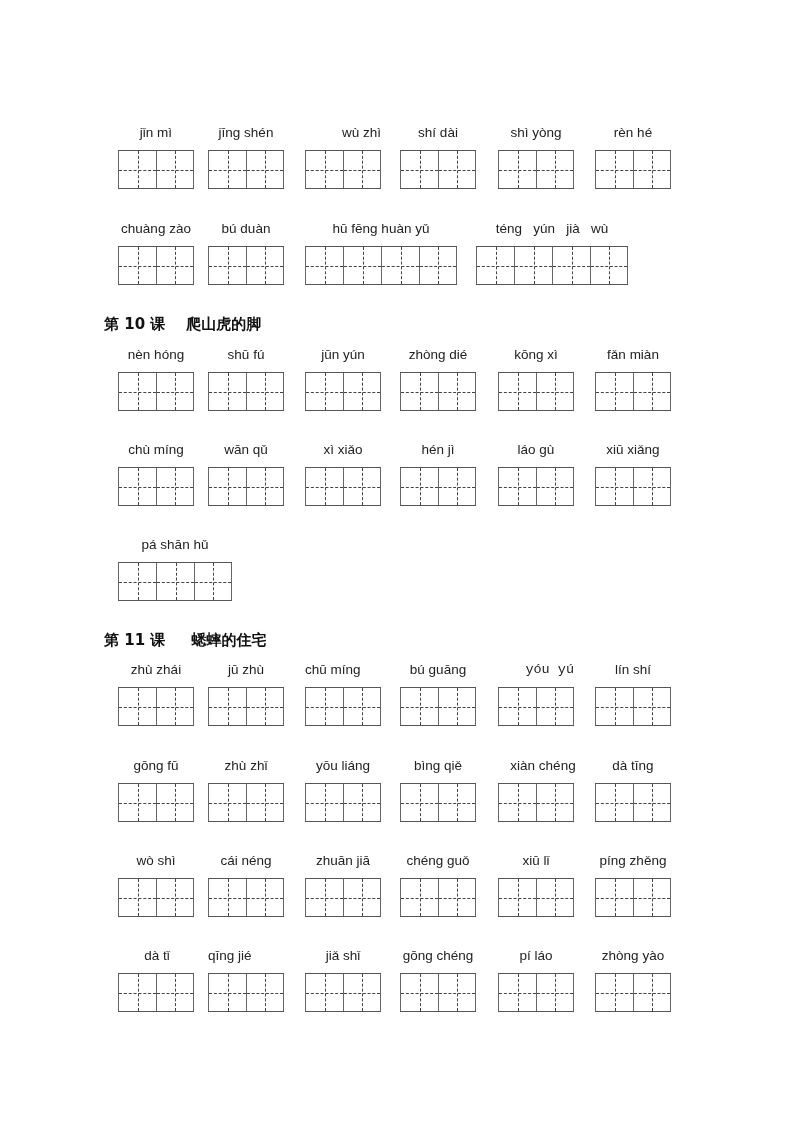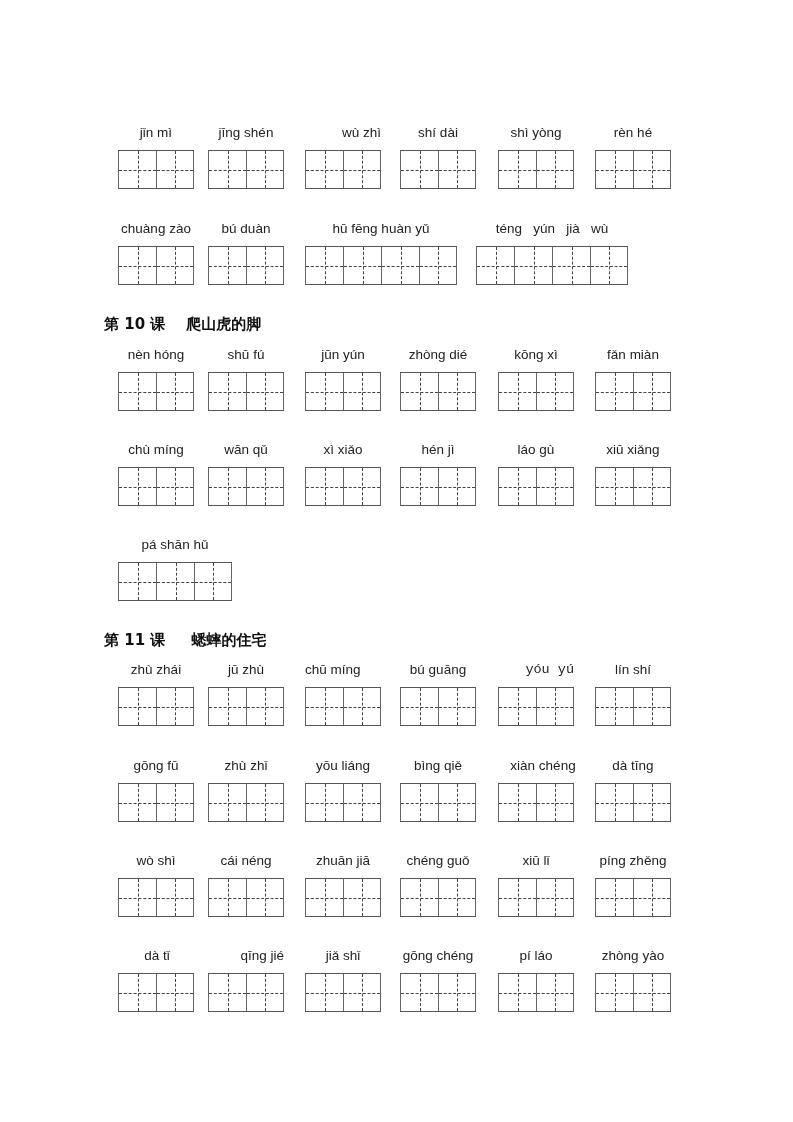--- a/index.html
+++ b/index.html
@@ -317,21 +317,21 @@
       </div>
     </div>
     <div class="item" style="left: 118px; top: 948px;">
       <div class="pinyin" style="left: 1px; width: 76px; text-align: center;">dà tǐ</div>
       <div class="grid" style="left: 0px;">
         <div class="cell" style="width: 38px;"></div>
         <div class="cell" style="width: 38px;"></div>
       </div>
     </div>
     <div class="item" style="left: 208px; top: 948px;">
-      <div class="pinyin" style="left: 0px; width: 76px; text-align: right;">qīng jié</div>
+      <div class="pinyin" style="left: 0px; width: 76px; text-align: left;">qīng jié</div>
       <div class="grid" style="left: 0px;">
         <div class="cell" style="width: 38px;"></div>
         <div class="cell" style="width: 38px;"></div>
       </div>
     </div>
     <div class="item" style="left: 305px; top: 948px;">
       <div class="pinyin" style="left: 0px; width: 76px; text-align: center;">jiǎ shǐ</div>
       <div class="grid" style="left: 0px;">
         <div class="cell" style="width: 38px;"></div>
         <div class="cell" style="width: 38px;"></div>

